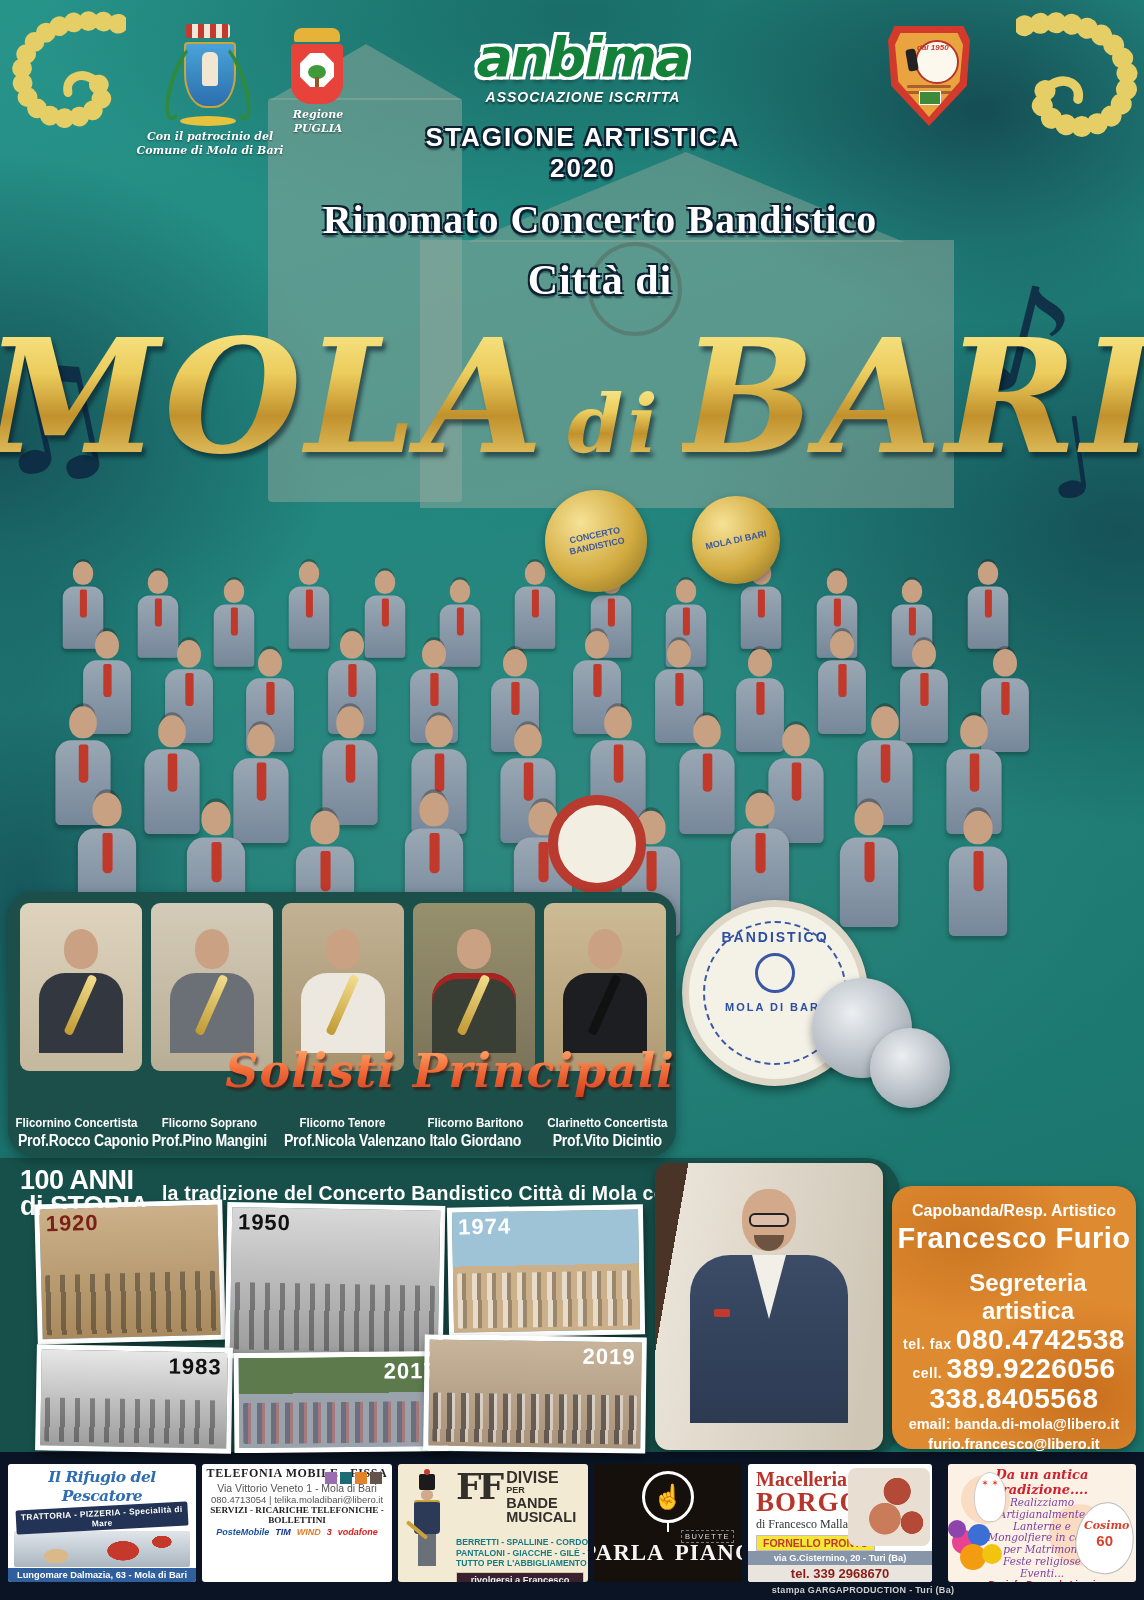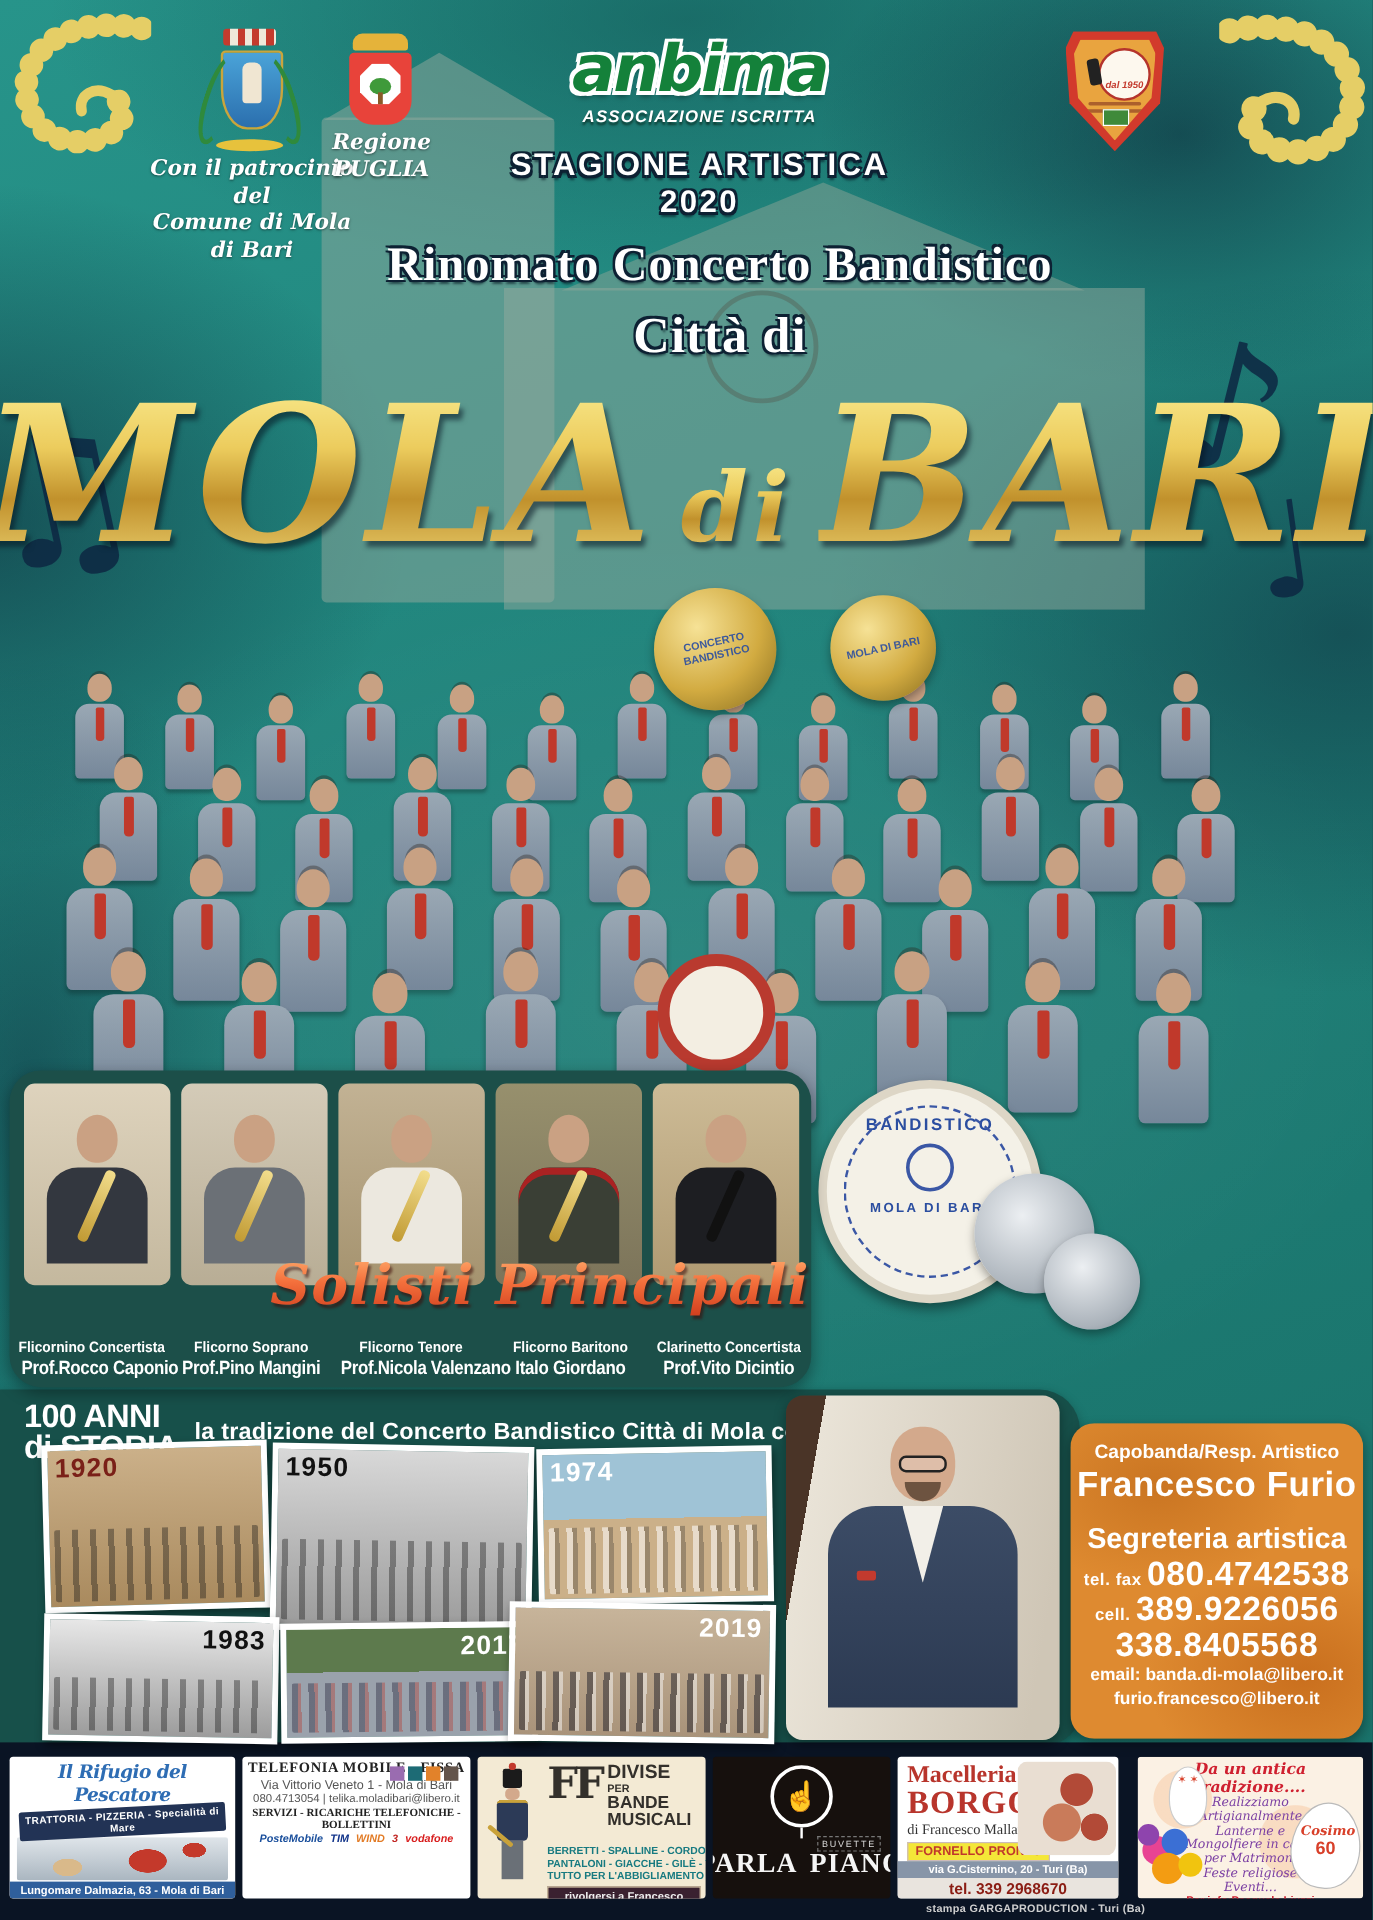--- a/index.html
+++ b/index.html
@@ -14,21 +14,21 @@
       radial-gradient(760px 320px at 50% 1%, rgba(14,74,74,.5), transparent 70%),
       radial-gradient(900px 560px at 50% 52%, rgba(255,255,255,.07), transparent 70%),
       linear-gradient(160deg,#27948a 0%,#1f827a 40%,#197068 100%);}
   .abs{position:absolute;}
   .ctr{text-align:center;}
 
   
   .ornament{z-index:2;}
   .outline-navy{color:#fff;text-shadow:-2px -2px 0 #0d2133,2px -2px 0 #0d2133,-2px 2px 0 #0d2133,2px 2px 0 #0d2133,0 4px 2px rgba(5,20,32,.6);}
   .patronage{font-family:"DejaVu Serif",serif;font-style:italic;font-weight:bold;
-             font-size:18px;color:#fff;line-height:1.25;text-shadow:0 1px 2px rgba(0,0,0,.5);}
+             font-size:11px;color:#fff;line-height:1.25;text-shadow:0 1px 2px rgba(0,0,0,.5);}
   .anbima{font-size:54px;font-weight:900;font-style:italic;letter-spacing:-2px;color:#14813a;
           font-family:"DejaVu Sans",sans-serif;
           text-shadow:-3px -3px 0 #fff,3px -3px 0 #fff,-3px 3px 0 #fff,3px 3px 0 #fff,0 5px 4px rgba(0,0,0,.35);}
   .anbima-sub{font-size:14px;font-weight:bold;font-style:italic;color:#fff;letter-spacing:1px;
               text-shadow:0 2px 2px rgba(8,40,30,.8);}
   .season{font-size:26px;font-weight:bold;letter-spacing:2px;}
 
   
   .crest-mola{width:84px;height:104px;}
   .shield-blue{position:absolute;left:18px;top:18px;width:48px;height:62px;background:linear-gradient(#4aa3d8,#2b6fae);
@@ -41,21 +41,21 @@
   .ribbon{position:absolute;left:50%;bottom:2px;width:56px;height:10px;margin-left:-28px;background:#e7c23c;border-radius:50%;}
   .crest-puglia{width:58px;height:80px;}
   .pu-crown{position:absolute;left:50%;top:0;width:46px;height:14px;margin-left:-23px;background:#e5b33a;border-radius:8px 8px 2px 2px;}
   .pu-shield{position:absolute;left:3px;top:16px;width:52px;height:60px;background:#e8433a;border-radius:4px 4px 20px 20px;}
   .pu-oct{position:absolute;left:9px;top:9px;width:34px;height:34px;background:#fff;clip-path:polygon(30% 0,70% 0,100% 30%,100% 70%,70% 100%,30% 100%,0 70%,0 30%);}
   .pu-tree{position:absolute;left:50%;top:12px;width:18px;height:14px;margin-left:-9px;background:#3f9a3a;border-radius:50%;}
   .pu-trunk{position:absolute;left:50%;top:24px;width:4px;height:12px;margin-left:-2px;background:#8a5a28;}
   .crest-band{width:82px;height:100px;background:#d23a2c;clip-path:polygon(8% 0,92% 0,100% 14%,96% 60%,50% 100%,4% 60%,0 14%);}
   .crest-band-in{position:absolute;left:7px;top:7px;width:68px;height:84px;background:#e9a43f;clip-path:polygon(8% 0,92% 0,100% 14%,95% 58%,50% 100%,5% 58%,0 14%);}
   .cb-circle{position:absolute;left:50%;top:7px;width:40px;height:40px;margin-left:-14px;background:#fdf8ee;border:2px solid #b5342c;border-radius:50%;}
-  .cb-year{font-size:8px;font-weight:bold;font-style:italic;color:#c43b2e;text-align:center;margin-top:24px;}
+  .cb-year{font-size:8px;font-weight:bold;font-style:italic;color:#c43b2e;text-align:left;margin-top:1px;}
   .cb-line{position:absolute;left:12px;right:12px;height:3px;background:rgba(120,40,30,.55);border-radius:2px;}
   .cb-green{position:absolute;left:50%;bottom:12px;width:20px;height:12px;margin-left:-10px;background:#3f8a3a;border:1px solid #fff;}
   .drummer{position:absolute;left:12px;top:16px;width:10px;height:22px;background:#222;border-radius:3px;transform:rotate(-10deg);}
 
   
   .title-1{font-size:40px;font-weight:bold;font-family:"Liberation Serif",serif;letter-spacing:1px;padding-left:28px;}
   .gold-title{display:flex;justify-content:center;align-items:baseline;gap:20px;
               font-family:"DejaVu Serif",serif;font-style:italic;font-weight:bold;letter-spacing:4px;
               filter:drop-shadow(3px 5px 2px rgba(5,20,32,.55));}
   .gold-word{background:linear-gradient(180deg,#f9e98c 0%,#eccc5d 35%,#c1912c 62%,#ecd272 100%);
@@ -130,21 +130,21 @@
   .f-beard{position:absolute;left:12px;right:12px;bottom:0;height:16px;background:#6d5340;border-radius:0 0 20px 20px;}
   .f-blazer{width:158px;height:168px;background:linear-gradient(#3c4c66,#2c3a52);border-radius:40px 40px 0 0;margin:4px auto 0;position:relative;}
   .f-shirt{position:absolute;left:50%;top:0;width:34px;height:64px;margin-left:-17px;background:#f2efe8;clip-path:polygon(0 0,100% 0,50% 100%);}
   .f-pocket{position:absolute;left:24px;top:54px;width:16px;height:8px;background:#c23a2e;border-radius:2px;}
 
   .contact-box{background:radial-gradient(200px 140px at 30% 20%,#ca7522,transparent 60%),
                radial-gradient(220px 160px at 80% 80%,#c96f1e,transparent 60%),#de8a30;
                border-radius:20px;z-index:5;color:#fff;text-align:center;box-shadow:0 4px 10px rgba(0,0,0,.35);}
   .cb-role{font-size:16px;font-weight:bold;margin-top:16px;}
   .cb-name{font-size:29px;font-weight:bold;margin-top:2px;letter-spacing:.5px;}
-  .cb-office{font-size:24px;font-weight:bold;margin-top:14px;}
+  .cb-office{font-size:24px;font-weight:bold;margin-top:14px;margin-left:28px;}
   .cb-addr{font-size:14px;font-weight:bold;margin-top:2px;}
   .cb-numrow{font-size:28px;font-weight:bold;line-height:1.05;letter-spacing:.5px;}
   .cb-small{font-size:14px;font-weight:bold;}
   .cb-mail{font-size:14.5px;font-weight:bold;margin-top:3px;}
 
   
   .navy-strip{background:#0a1424;z-index:4;}
   .card{position:absolute;top:1464px;height:118px;background:#fff;border-radius:3px;z-index:6;overflow:hidden;}
   .rif-name{color:#2e6db4;font-family:"DejaVu Serif",serif;font-style:italic;font-weight:bold;font-size:15.5px;margin-top:3px;letter-spacing:-.5px;}
   .rif-banner{margin:1px 8px;background:#223355;color:#fff;font-size:8.3px;font-weight:bold;transform:rotate(-3deg);padding:2px 2px;border-radius:2px;letter-spacing:.4px;}

